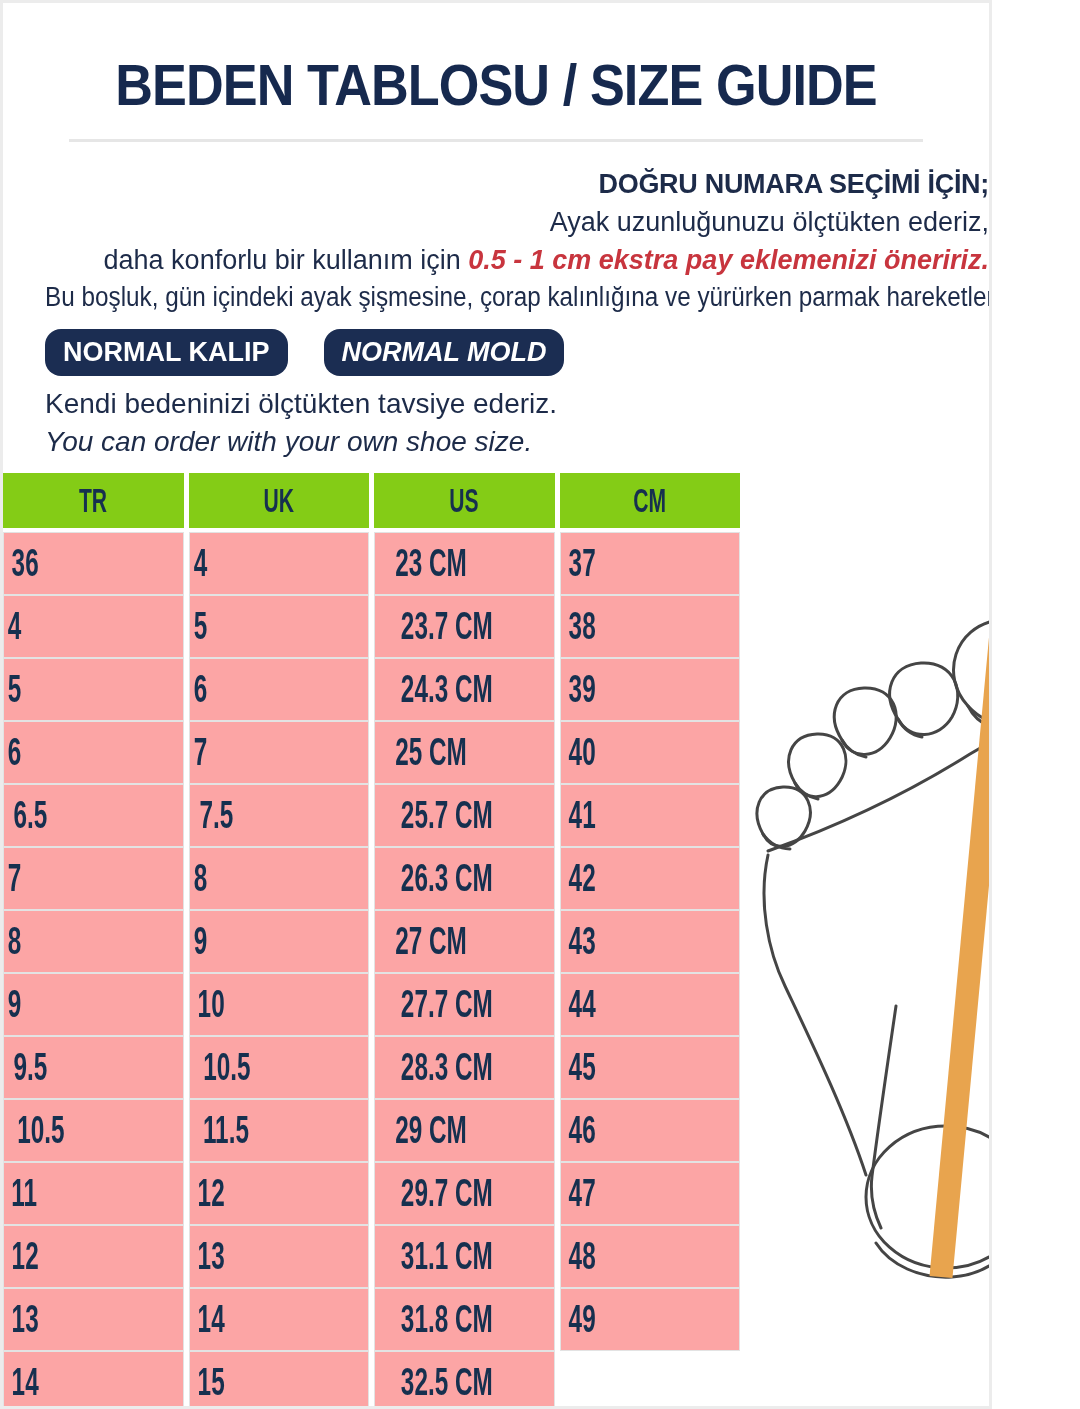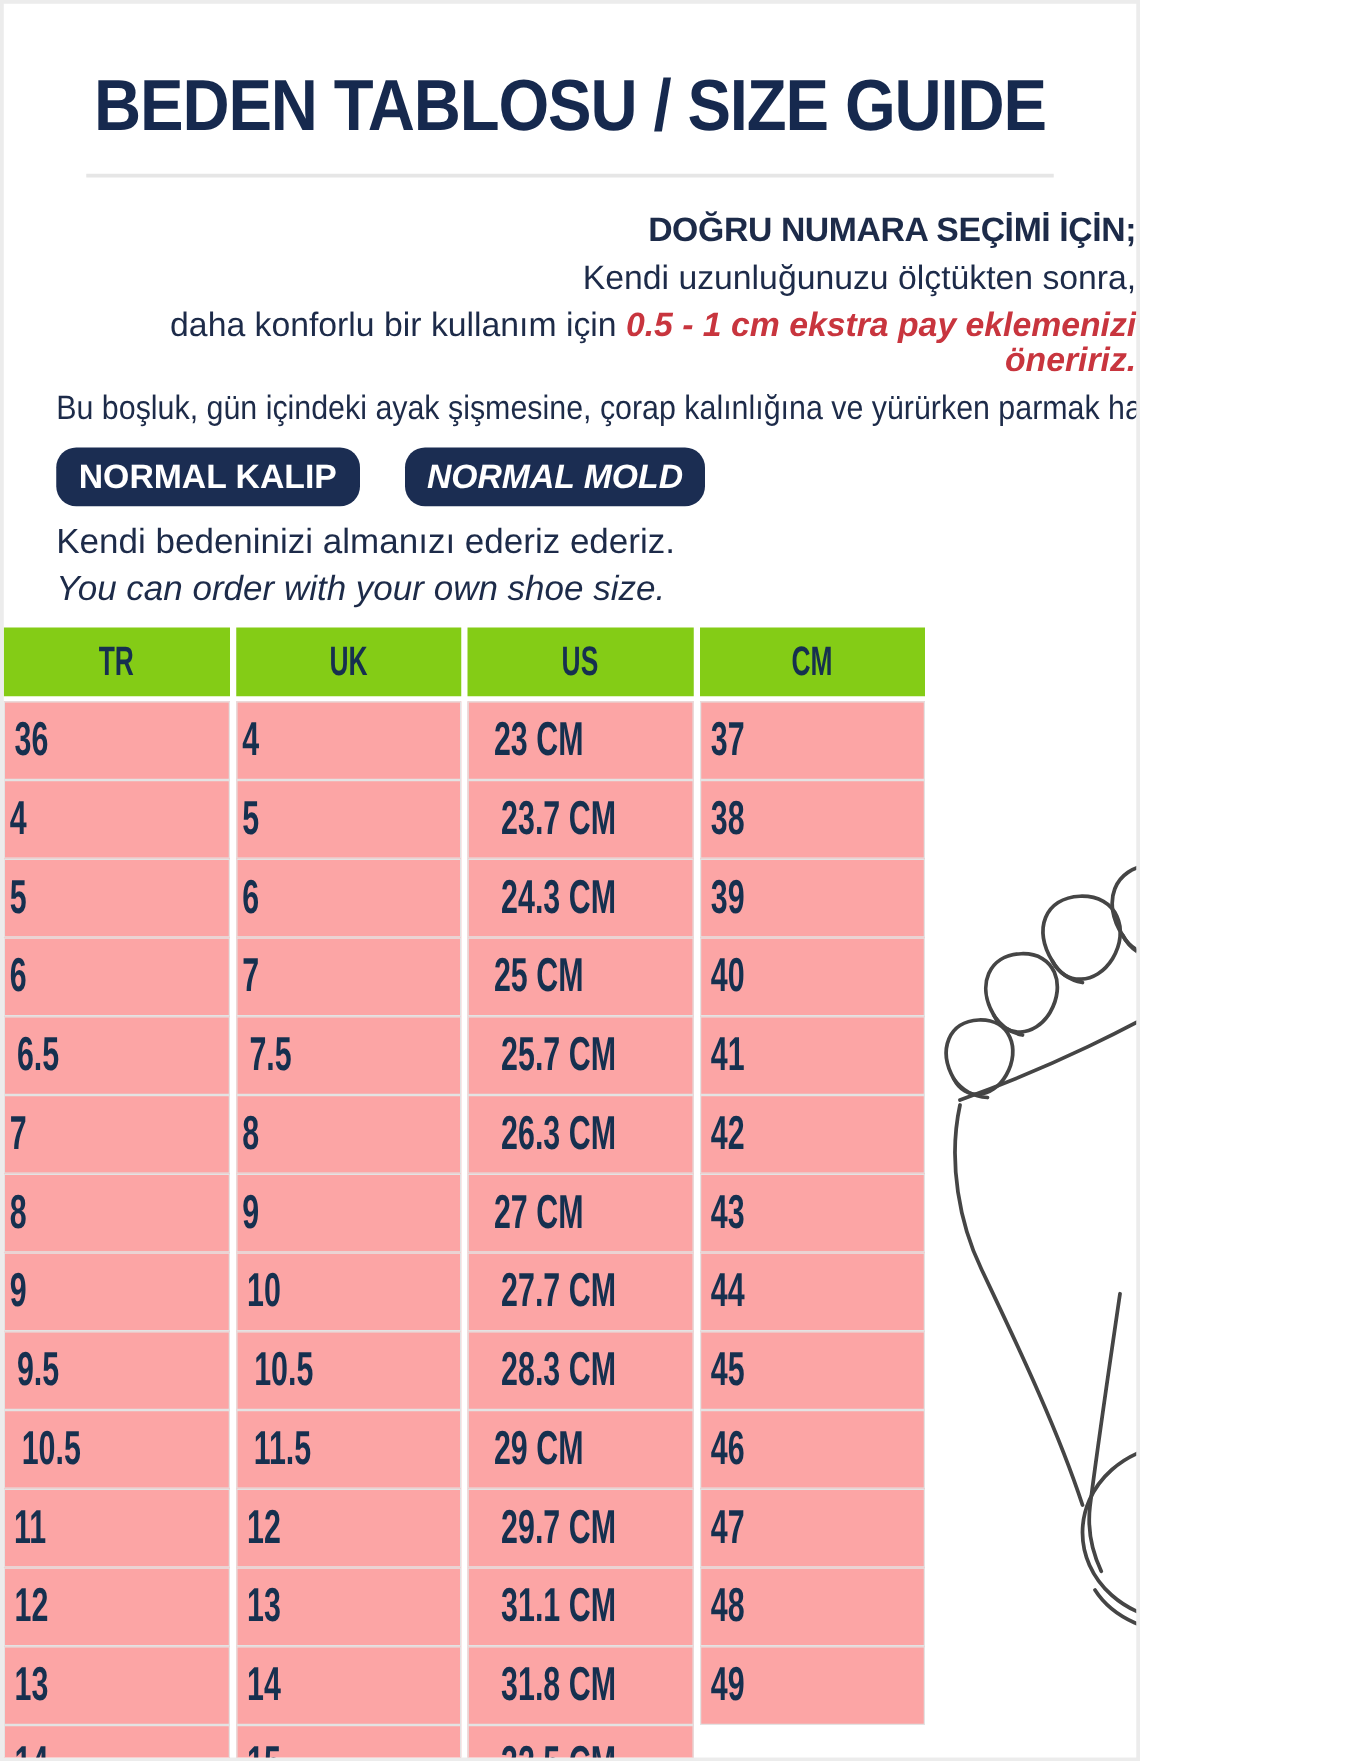--- a/index.html
+++ b/index.html
@@ -1,17 +1,17 @@
 <!DOCTYPE html>
 <html><head>
 <meta charset="utf-8">
 <style>
   html,body { margin:0; padding:0; background:#ffffff; }
   .page {
-    width:912px; height:1409px; box-sizing:border-box;
+    width:992px; height:1409px; box-sizing:border-box;
     background:#ffffff; border:3px solid #ececec; overflow:hidden;
     font-family:"Liberation Sans", sans-serif; color:#1d2b49;
   }
   .title {
     margin:50px 0 0; text-align:center; font-weight:bold;
     font-size:58px; line-height:1.1; color:#16294e;
     transform:scaleX(0.9); letter-spacing:-1px;
   }
   .divider { border:none; height:3px; background:#e6e6e6; margin:22px 66px 0; }
 
@@ -62,31 +62,31 @@
 </head>
 <body>
 
 <div class="page">
 
   <h1 class="title">BEDEN TABLOSU / SIZE GUIDE</h1>
   <hr class="divider">
 
   <section class="intro">
     <p class="intro-heading">DOĞRU NUMARA SEÇİMİ İÇİN;</p>
-    <p>Kendi uzunluğunuzu ölçtükten sonra,</p>
+    <p>Ayak uzunluğunuzu ölçtükten ederiz,</p>
     <p><span>daha konforlu bir kullanım için </span><span class="red">0.5 - 1 cm ekstra pay eklemenizi öneririz.</span></p>
     <p class="condensed-line">Bu boşluk, gün içindeki ayak şişmesine, çorap kalınlığına ve yürürken parmak hareketlerine uyum sağlar.</p>
   </section>
 
   <div class="badges">
     <span class="badge">NORMAL KALIP</span>
     <span class="badge italic">NORMAL MOLD</span>
   </div>
 
-  <p class="advice">Kendi bedeninizi almanızı ederiz ederiz.</p>
+  <p class="advice">Kendi bedeninizi ölçtükten tavsiye ederiz.</p>
   <p class="advice italic">You can order with your own shoe size.</p>
 
   <div class="content-row">
 
     <div class="size-table" id="size-table">
         <div class="th">
           <span class="cx thx">TR</span>
         </div>
         <div class="th">
           <span class="cx thx">UK</span>

